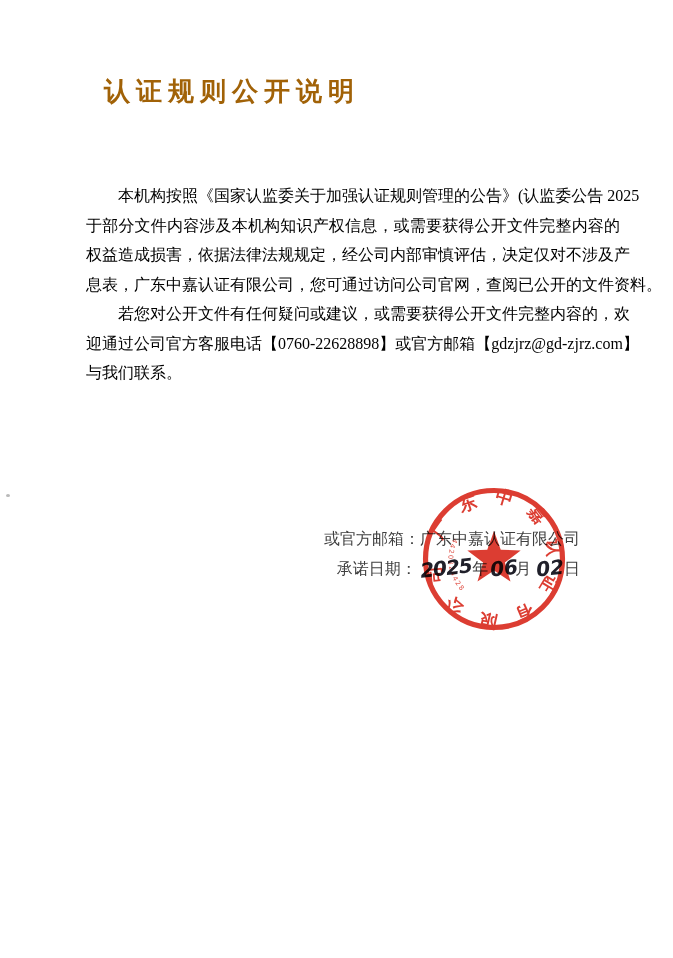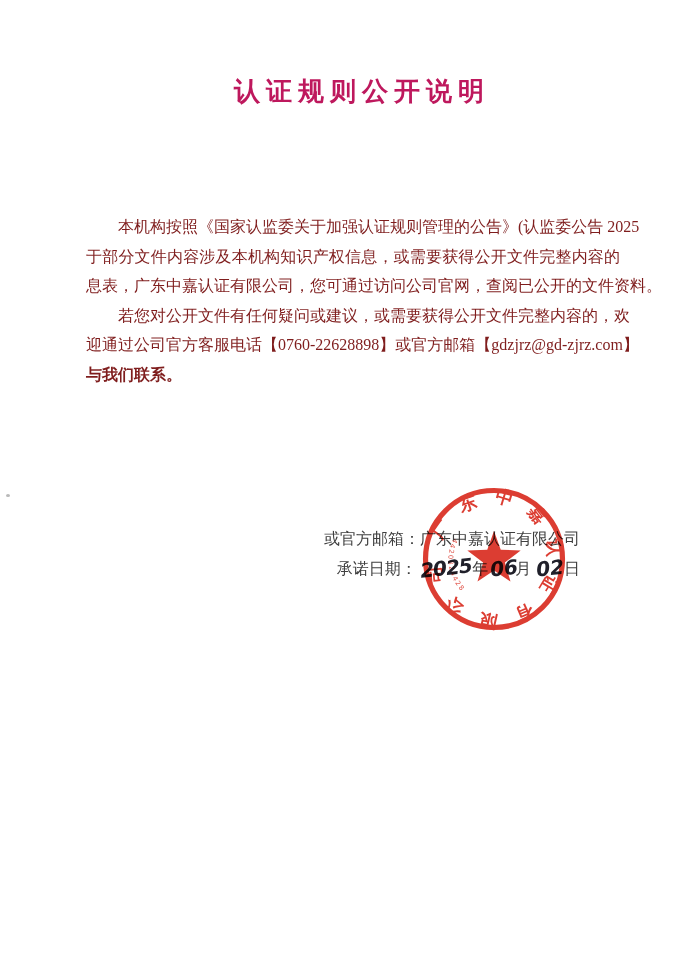--- a/index.html
+++ b/index.html
@@ -9,43 +9,41 @@
     background:#ffffff;
     overflow:hidden;
     font-family:"Liberation Serif","DejaVu Serif",serif;
     color:#3f3f3f;
   }
   .doc-title{
     position:absolute;
     left:86px;top:74px;width:534px;
     padding-left:18px;
     box-sizing:border-box;
-    text-align:center;
     font-size:26px;
     font-weight:600;
     letter-spacing:6px;
-    color:#be185d;
+    color:#a16207;
   }
   .doc-body{
     position:absolute;
     left:86px;top:181px;width:534px;
     font-size:16px;
-    color:#7f1d1d;
-    margin-top:31px;
+    color:#000000;
   }
   .doc-body .line{
     line-height:29.5px;
     height:29.5px;
     white-space:nowrap;
     text-align:justify;
     text-align-last:justify;
     overflow:visible;
   }
   .doc-body .line.first{ text-indent:32px; }
-  .doc-body .line.nojust{ text-align-last:left;font-weight:bold; }
+  .doc-body .line.nojust{ text-align-last:left; }
   .signature{
     position:absolute;
     right:93px;top:524px;
     text-align:right;
     font-size:16px;
     color:#3f3f3f;
     line-height:30px;
     z-index:1;
   }
   .signature .sig-line{ white-space:nowrap; }
@@ -98,20 +96,21 @@
 </head>
 <body>
 
 <div class="page">
 
   <div class="doc-title">认证规则公开说明</div>
 
   <div class="doc-body">
       <div class="line first">本机构按照《国家认监委关于加强认证规则管理的公告》(认监委公告 2025</div>
       <div class="line">于部分文件内容涉及本机构知识产权信息，或需要获得公开文件完整内容的</div>
+      <div class="line">权益造成损害，依据法律法规规定，经公司内部审慎评估，决定仅对不涉及产</div>
       <div class="line">息表，广东中嘉认证有限公司，您可通过访问公司官网，查阅已公开的文件资料。</div>
       <div class="line first">若您对公开文件有任何疑问或建议，或需要获得公开文件完整内容的，欢</div>
       <div class="line">迎通过公司官方客服电话【0760-22628898】或官方邮箱【gdzjrz@gd-zjrz.com】</div>
       <div class="line nojust">与我们联系。</div>
     </div>
 
   <div class="signature">
     <div class="sig-line">
       <span>或官方邮箱：</span><span>广东中嘉认证有限公司</span>
     </div>

